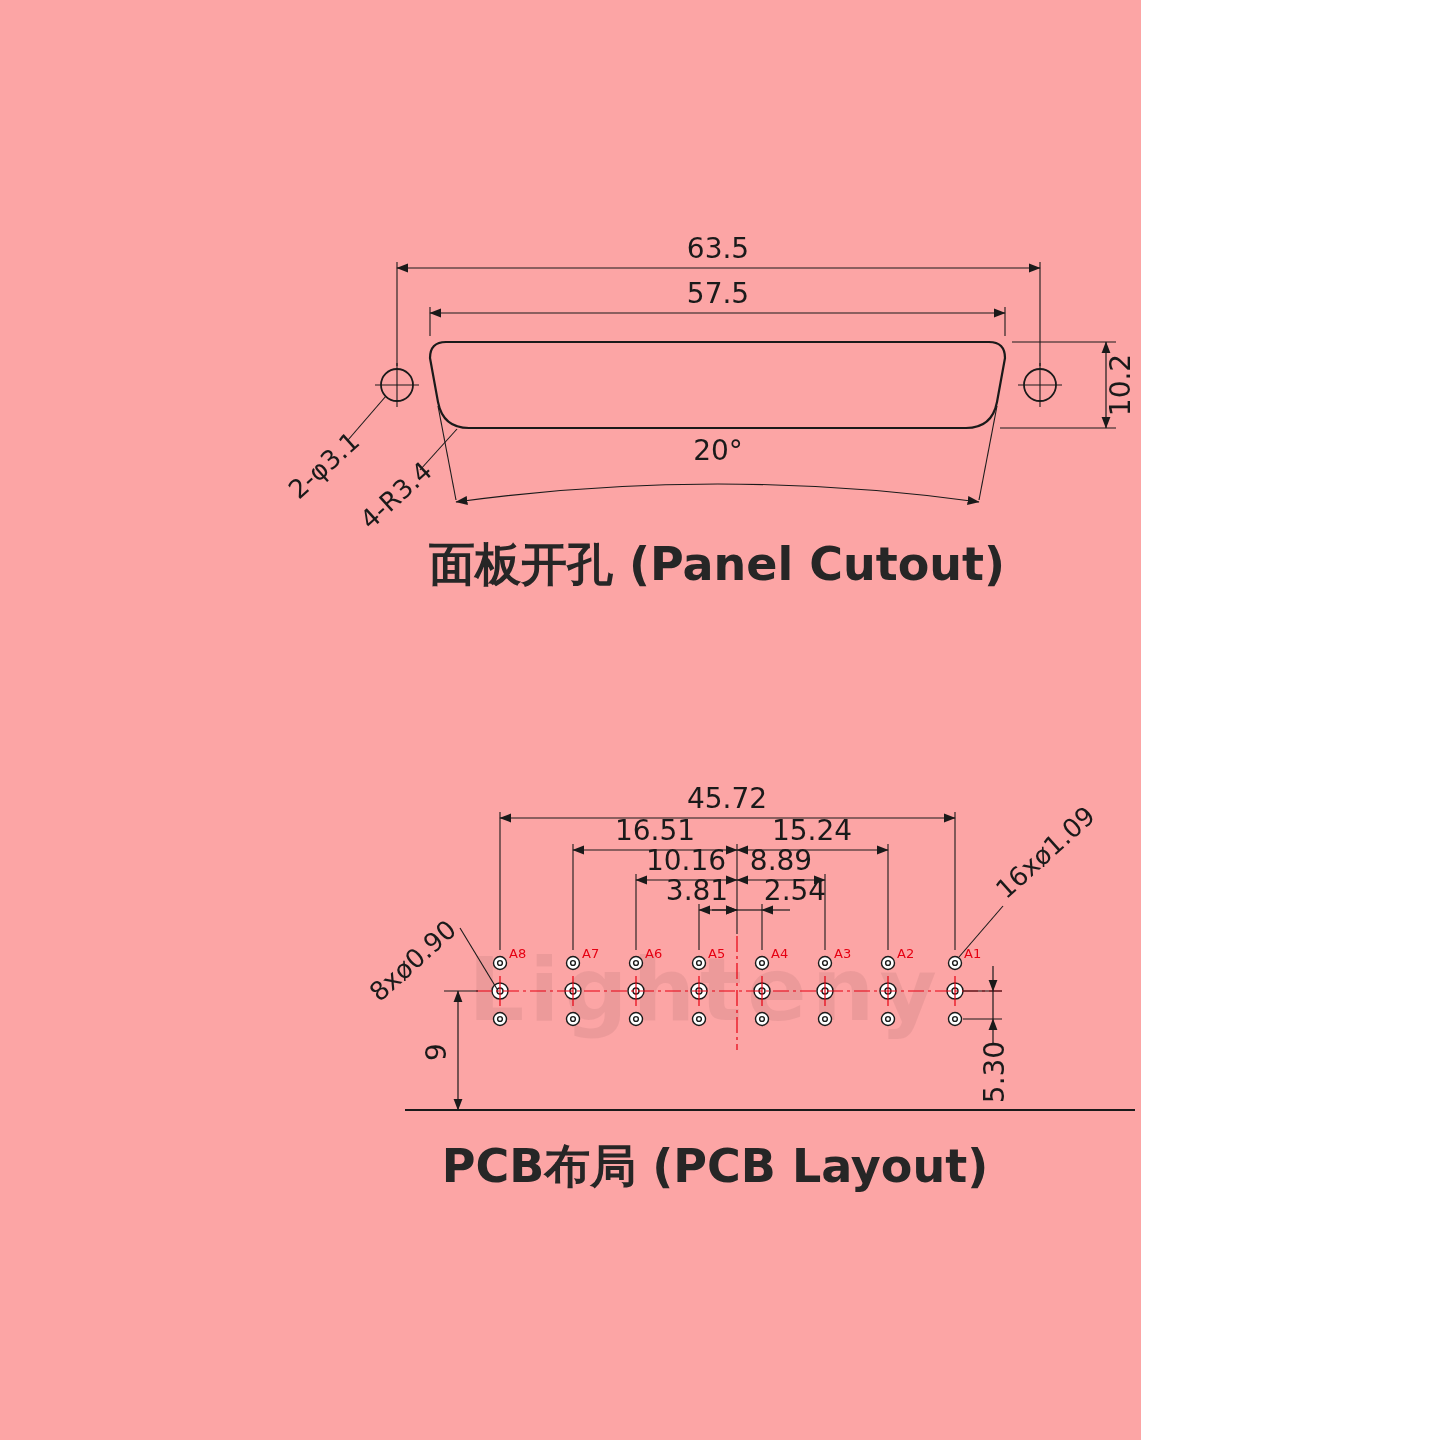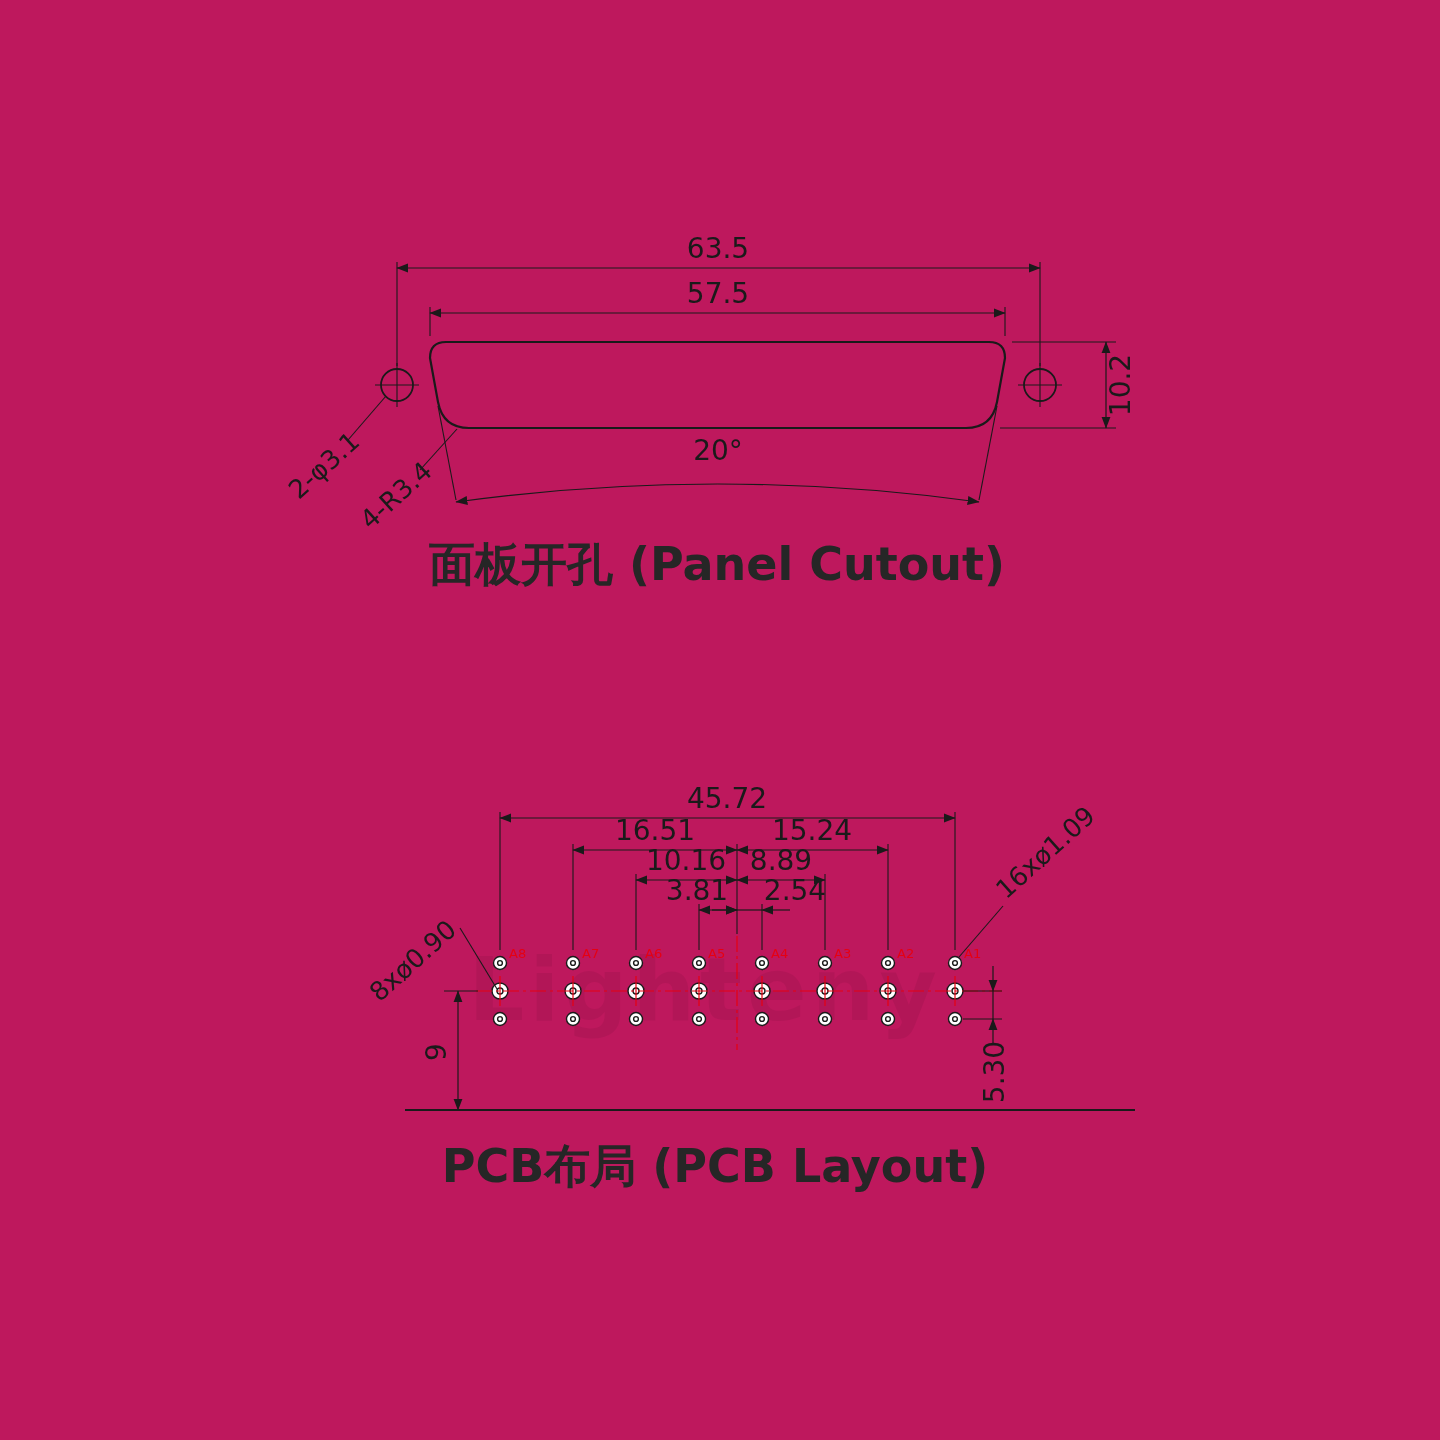--- a/index.html
+++ b/index.html
@@ -1,16 +1,16 @@
 <!DOCTYPE html>
 <html><head>
 <meta charset="utf-8">
 <style>
   html,body{margin:0;padding:0;background:#fff;}
-  #canvas{position:relative;width:1440px;height:1440px;background:#be185d;overflow:hidden;}
+  #canvas{position:relative;width:1141px;height:1440px;background:#fca5a5;overflow:hidden;}
   svg{display:block;}
   text{fill:#1a1a1a;font-family:"DejaVu Sans","Liberation Sans",sans-serif;}
   .obj{stroke:#1a1a1a;stroke-width:2.2;fill:none;stroke-linejoin:round;}
   .thin{stroke:#1a1a1a;stroke-width:1.1;fill:none;}
   .dim{stroke:#1a1a1a;stroke-width:1.2;fill:none;}
   .ext{stroke:#1a1a1a;stroke-width:1.1;fill:none;}
   .red{stroke:#e60012;stroke-width:1.2;fill:none;}
   .cl{stroke-dasharray:16 4 3 4;}
   .hole{stroke:#1a1a1a;stroke-width:1.4;fill:#ffffff;}
   .dimtxt{font-size:28px;}

